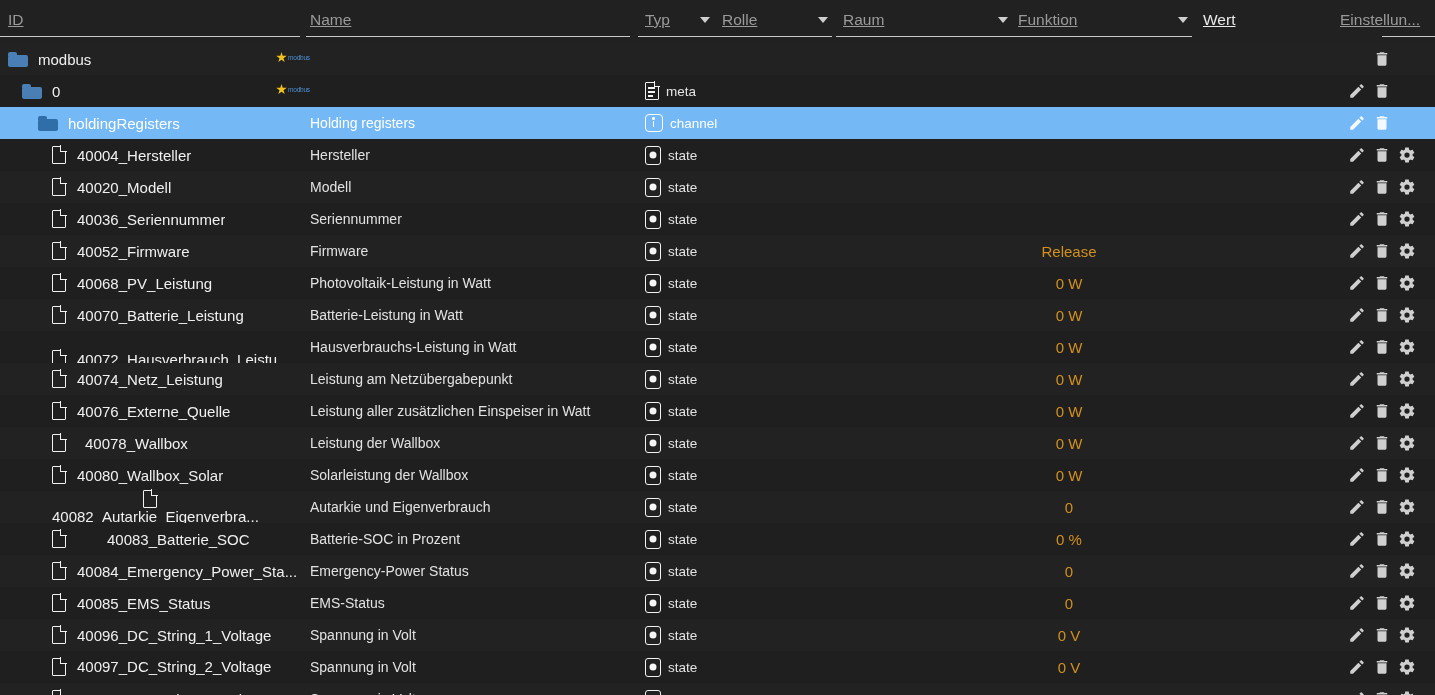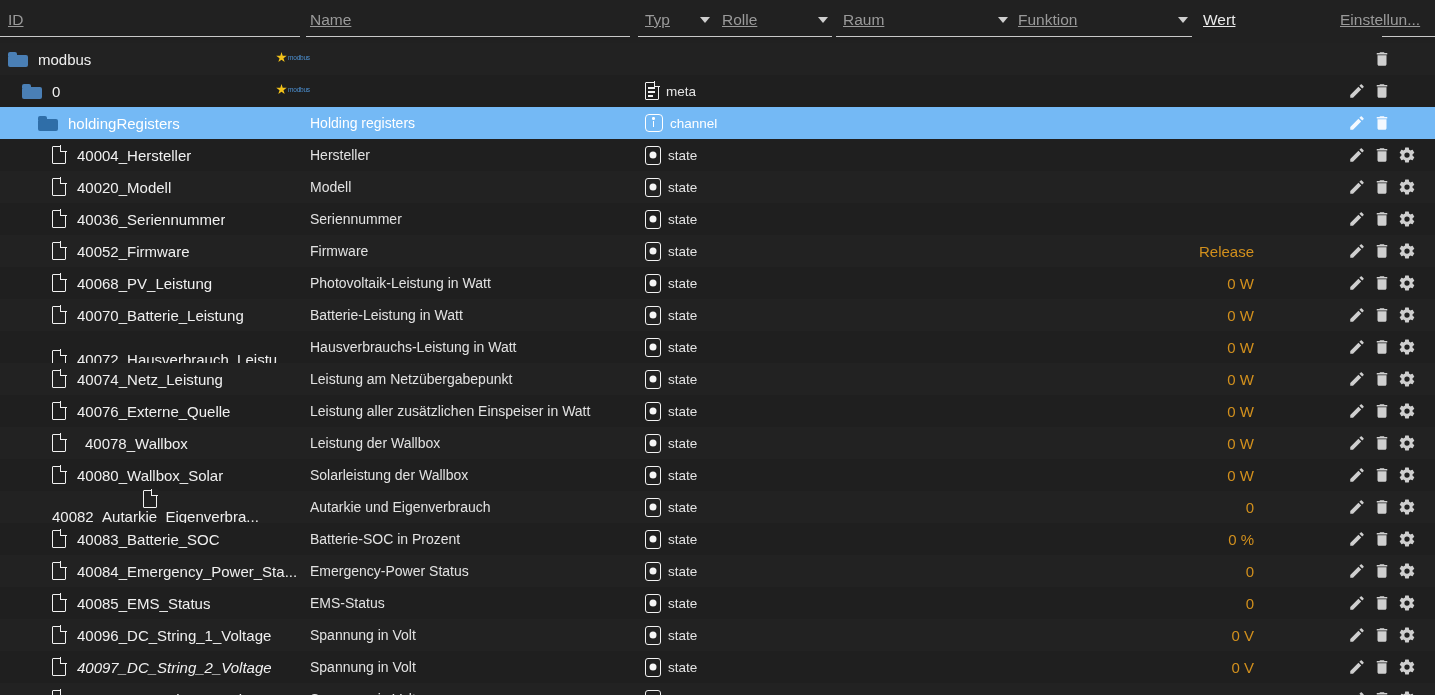--- a/index.html
+++ b/index.html
@@ -51,21 +51,21 @@
     background: #222222;
   }
   .row.alt { background: #1f1f1f; }
   .row.selected { background: #74b9f5; }
 
   .cell { position: absolute; top: 0; height: 32px; display: flex; align-items: center; }
 
   .c-id    { left: 0; }
   .c-name  { left: 310px; width: 320px; }
   .c-typ   { left: 645px; }
-  .c-wert  { left: 1020px; width: 234px; justify-content: flex-end; }
+  .c-wert  { left: 952px; width: 234px; justify-content: center; }
   .c-act   { left: 1340px; width: 95px; }
 
   .id-text {
     font-size: 15px; color: #f0f0f0; white-space: nowrap;
     overflow: hidden; text-overflow: ellipsis;
   }
   .row.selected .id-text { color: #ffffff; }
   .name-text {
     font-size: 14px; color: #e2e2e2; white-space: nowrap;
     overflow: hidden; text-overflow: ellipsis; width: 100%;
@@ -739,21 +739,21 @@
           </div>
           <div class="act act-gear">
             <svg viewBox="0 0 24 24">
               <path fill="#cfcfcf" d="M19.4 13c.04-.32.06-.66.06-1s-.02-.68-.07-1l2.11-1.65c.19-.15.24-.42.12-.64l-2-3.46c-.12-.22-.39-.3-.61-.22l-2.49 1c-.52-.4-1.08-.73-1.69-.98l-.38-2.65A.488.488 0 0 0 14 2h-4c-.25 0-.46.18-.49.42l-.38 2.65c-.61.25-1.17.59-1.69.98l-2.49-1c-.23-.09-.49 0-.61.22l-2 3.46c-.13.22-.07.49.12.64L4.57 11c-.05.32-.09.66-.09 1s.02.68.07 1l-2.11 1.65c-.19.15-.24.42-.12.64l2 3.46c.12.22.39.3.61.22l2.49-1c.52.4 1.08.73 1.69.98l.38 2.65c.03.24.24.42.49.42h4c.25 0 .46-.18.49-.42l.38-2.65c.61-.25 1.17-.59 1.69-.98l2.49 1c.23.09.49 0 .61-.22l2-3.46c.12-.22.07-.49-.12-.64L19.4 13zM12 15.5A3.5 3.5 0 1 1 12 8.5a3.5 3.5 0 0 1 0 7z"></path>
             </svg>
           </div>
         </div>
       </div>
       <div class="row alt">
         <div class="cell c-id">
-          <div class="ind3" style="display: flex; align-items: center;">
+          <div class="ind3" style="display: flex; align-items: center; gap: 30px;">
             <div class="docicon"></div>
             <span class="id-text">40083_Batterie_SOC</span>
           </div>
         </div>
         <div class="cell c-name">
           <span class="name-text">Batterie-SOC in Prozent</span>
         </div>
         <div class="cell c-typ">
           <div class="typebadge">
             <div class="glyph g-state">
@@ -895,21 +895,21 @@
           </div>
           <div class="act act-gear">
             <svg viewBox="0 0 24 24">
               <path fill="#cfcfcf" d="M19.4 13c.04-.32.06-.66.06-1s-.02-.68-.07-1l2.11-1.65c.19-.15.24-.42.12-.64l-2-3.46c-.12-.22-.39-.3-.61-.22l-2.49 1c-.52-.4-1.08-.73-1.69-.98l-.38-2.65A.488.488 0 0 0 14 2h-4c-.25 0-.46.18-.49.42l-.38 2.65c-.61.25-1.17.59-1.69.98l-2.49-1c-.23-.09-.49 0-.61.22l-2 3.46c-.13.22-.07.49.12.64L4.57 11c-.05.32-.09.66-.09 1s.02.68.07 1l-2.11 1.65c-.19.15-.24.42-.12.64l2 3.46c.12.22.39.3.61.22l2.49-1c.52.4 1.08.73 1.69.98l.38 2.65c.03.24.24.42.49.42h4c.25 0 .46-.18.49-.42l.38-2.65c.61-.25 1.17-.59 1.69-.98l2.49 1c.23.09.49 0 .61-.22l2-3.46c.12-.22.07-.49-.12-.64L19.4 13zM12 15.5A3.5 3.5 0 1 1 12 8.5a3.5 3.5 0 0 1 0 7z"></path>
             </svg>
           </div>
         </div>
       </div>
       <div class="row alt">
         <div class="cell c-id">
-          <div class="ind3" style="display: flex; align-items: flex-end; font-style: italic;">
+          <div class="ind3" style="display: flex; align-items: flex-start;">
             <div class="docicon"></div>
             <span class="id-text">40097_DC_String_2_Voltage</span>
           </div>
         </div>
         <div class="cell c-name">
           <span class="name-text">Spannung in Volt</span>
         </div>
         <div class="cell c-typ">
           <div class="typebadge">
             <div class="glyph g-state">

